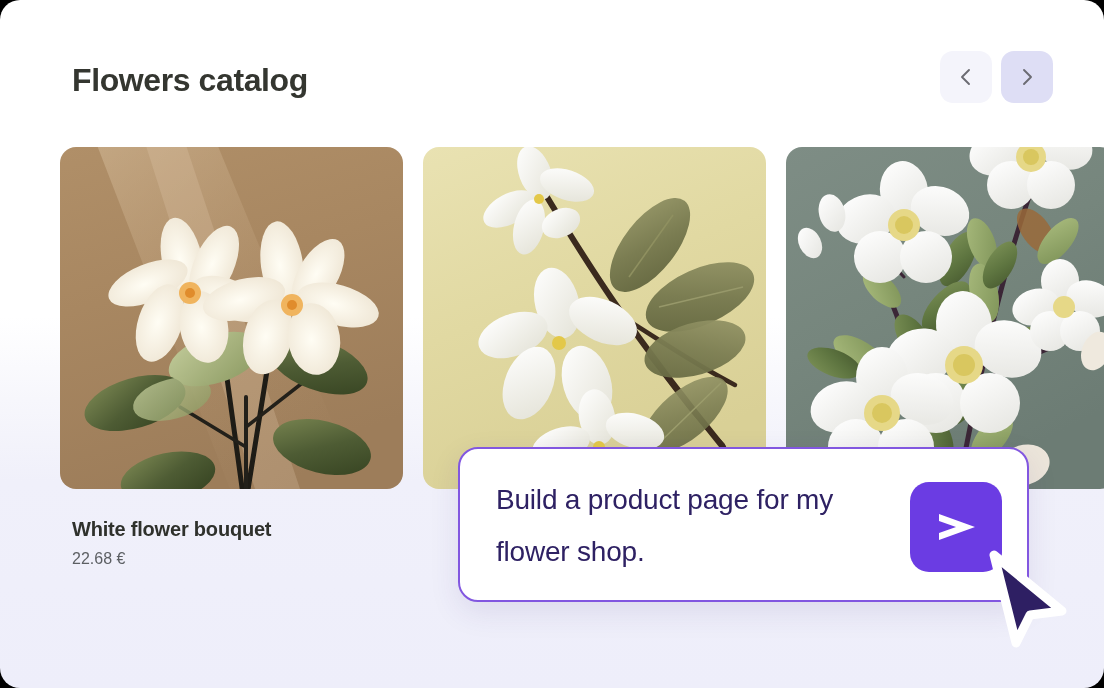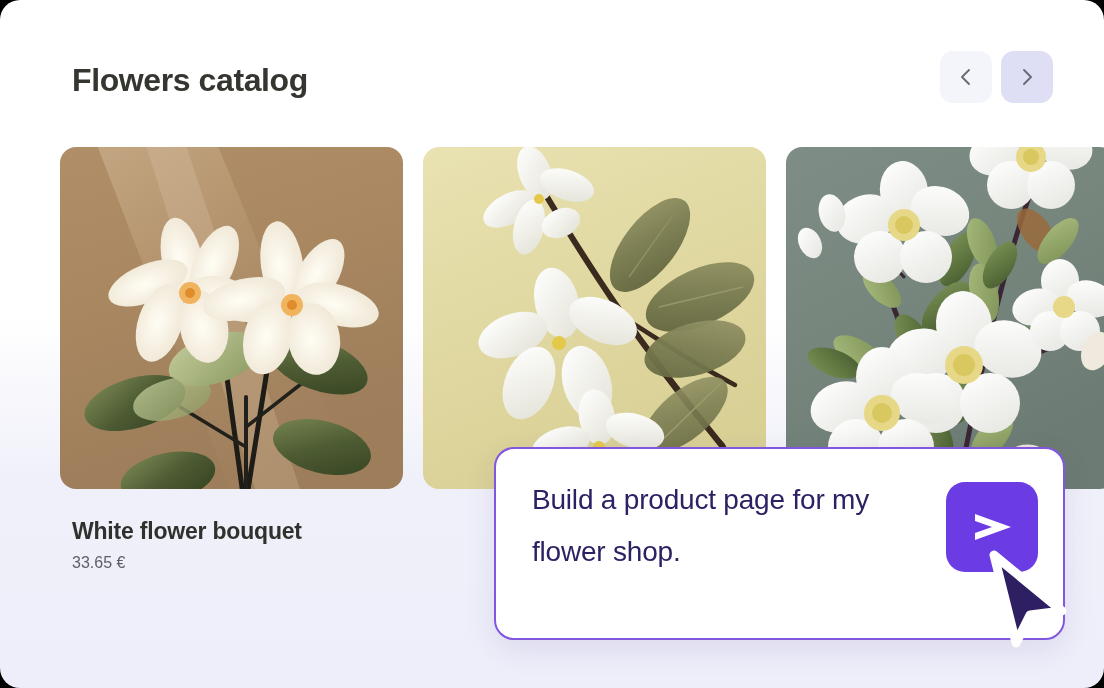--- a/index.html
+++ b/index.html
@@ -94,45 +94,44 @@
 
   
   #product-meta {
     position: absolute;
     left: 72px;
     top: 518px;
     width: 400px;
   }
   #product-name {
     margin: 0;
-    font-size: 23px;
+    font-size: 20px;
     font-weight: 700;
     letter-spacing: -0.2px;
     color: #2f312c;
   }
   #product-price {
     margin: 9px 0 0 0;
     font-size: 16px;
     font-weight: 400;
     color: #5c5f63;
   }
 
   
   #prompt-box {
     position: absolute;
     left: 458px;
     top: 447px;
     width: 571px;
-    height: 193px;
+    height: 155px;
     box-sizing: border-box;
     background: #ffffff;
     border: 2.5px solid #8257e0;
     border-radius: 20px;
     box-shadow: 0 10px 30px rgba(60,40,120,0.10);
-    margin-left: 36px;
   }
   #prompt-text {
     position: absolute;
     left: 36px;
     top: 25px;
     width: 400px;
     margin: 0;
     font-size: 28px;
     line-height: 52px;
     font-weight: 400;
@@ -437,21 +436,21 @@
           <ellipse cx="310" cy="204" rx="14" ry="20" transform="rotate(22 310 204)" fill="#efe9de"></ellipse>
           <ellipse cx="238" cy="318" rx="26" ry="20" transform="rotate(-16 238 318)" fill="#ece5da"></ellipse>
         </svg>
       </div>
     </div>
 
   </div>
 
   <div id="product-meta">
     <p id="product-name">White flower bouquet</p>
-    <p id="product-price">33.65 €</p>
+    <p id="product-price">22.68 €</p>
   </div>
 
   <div id="prompt-box">
     <p id="prompt-text">Build a product page for my flower shop.</p>
     <button id="send-button">
       <span>
         <svg width="46" height="38" viewBox="0 0 46 38" fill="none">
           <path d="M6 6 L42 19 L6 32 L6 25 L23 19 L6 13 Z" fill="#ffffff"></path>
         </svg>
       </span>

